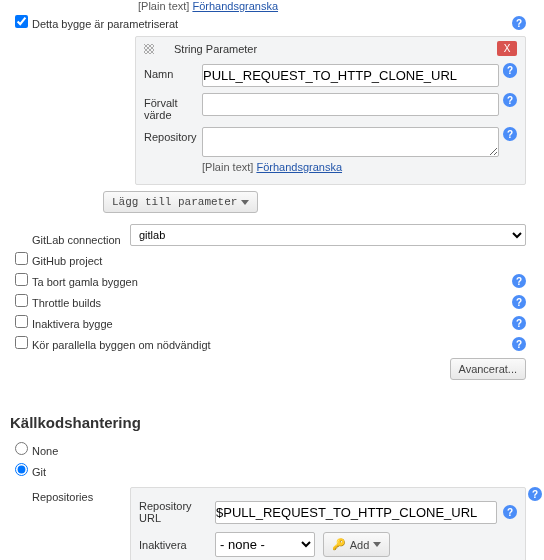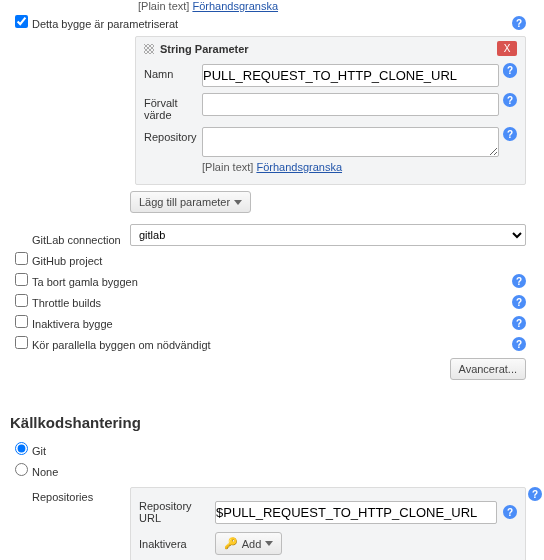--- a/index.html
+++ b/index.html
@@ -71,21 +71,21 @@
     padding-bottom: 6px;
   }
   .grip {
     display: inline-block;
     width: 10px; height: 10px;
     background:
       radial-gradient(#aaa 25%, transparent 26%) 0 0/4px 4px,
       radial-gradient(#aaa 25%, transparent 26%) 2px 2px/4px 4px;
     cursor: move;
   }
-  .param-title { font-weight: bold; }
+  .param-title { font-weight: normal; margin-left: 14px; }
   .close-x {
     position: absolute;
     right: 0; top: -2px;
     width: 20px; height: 15px;
     background: #d9534f;
     color: #fff;
     text-align: center;
     line-height: 15px;
     font-size: 10px;
     cursor: pointer;
@@ -224,21 +224,21 @@
         <textarea style=""></textarea>
         <div class="small-note" style="margin-top:2px;">
           <span class="pt">[Plain text]</span>
           <a>Förhandsgranska</a>
         </div>
       </div>
       <div class="param-help"><span class="help">?</span></div>
     </div>
   </div>
 
-  <div style="margin-left:120px; margin-top:6px; margin-bottom:8px;">
+  <div style="margin-left:93px; margin-top:6px; margin-bottom:8px;font-family:Liberation Mono, monospace;">
     <span class="btn">
       <span>Lägg till parameter</span>
       <span class="caret"></span>
     </span>
   </div>
 
   <div class="row">
     <div class="lbl-indent">GitLab connection</div>
     <div style="flex:1;">
       <select class="full">
@@ -276,43 +276,46 @@
     <div class="help-wrap"><span class="help">?</span></div>
   </div>
 
   <div style="overflow:hidden;">
     <span class="btn btn-right">Avancerat...</span>
   </div>
 
   <div class="section-title">Källkodshantering</div>
 
   <div class="row">
+    <div class="chk-col"><input type="radio" name="scm" style=""></div>
+    <div class="lbl">None</div>
+  </div>
+  <div class="row">
     <div class="chk-col"><input type="radio" name="scm" checked="" style=""></div>
     <div class="lbl">Git</div>
-  </div>
-  <div class="row">
-    <div class="chk-col"><input type="radio" name="scm" style=""></div>
-    <div class="lbl">None</div>
   </div>
 
   <div class="repo-area" style="margin-top:6px;">
     <div class="repo-left">Repositories</div>
     <div style="flex:1; position:relative;">
       <div style="position:absolute; right:-16px; top:0;"><span class="help">?</span></div>
       <div class="repo-box">
         <div class="repo-row">
           <div class="repo-lbl">Repository URL</div>
           <div class="repo-field">
             <input type="text" value="$PULL_REQUEST_TO_HTTP_CLONE_URL" style="">
           </div>
           <span class="help">?</span>
         </div>
         <div class="repo-row">
           <div class="repo-lbl">Inaktivera</div>
           <div class="repo-field" style="display:flex; gap:8px;">
+            <select class="cred-select">
+              <option>- none -</option>
+            </select>
             <span class="btn">
               <span class="key-icon">🔑</span>
               <span>Add</span>
               <span class="caret"></span>
             </span>
           </div>
         </div>
         <div style="overflow:hidden;">
           <span class="btn btn-right">Avancerat...</span>
         </div>

